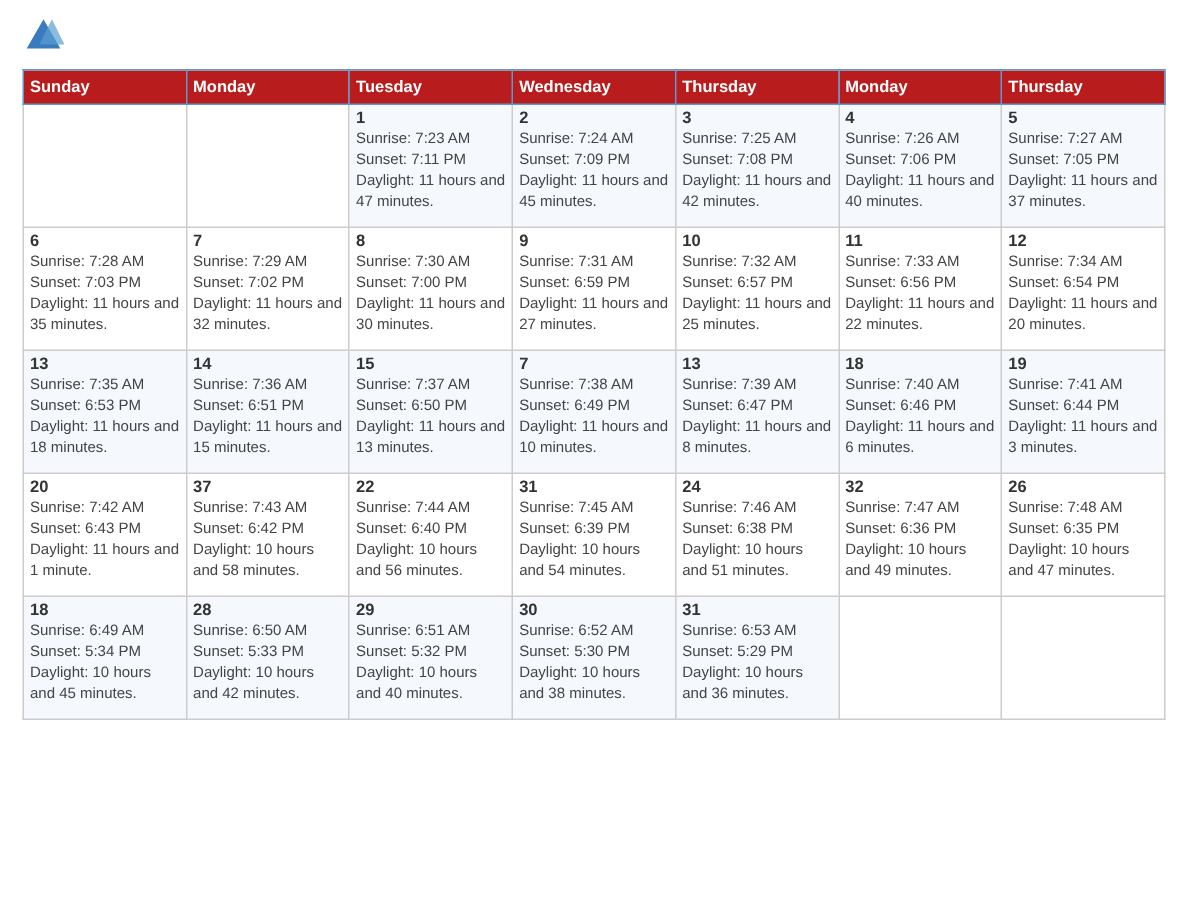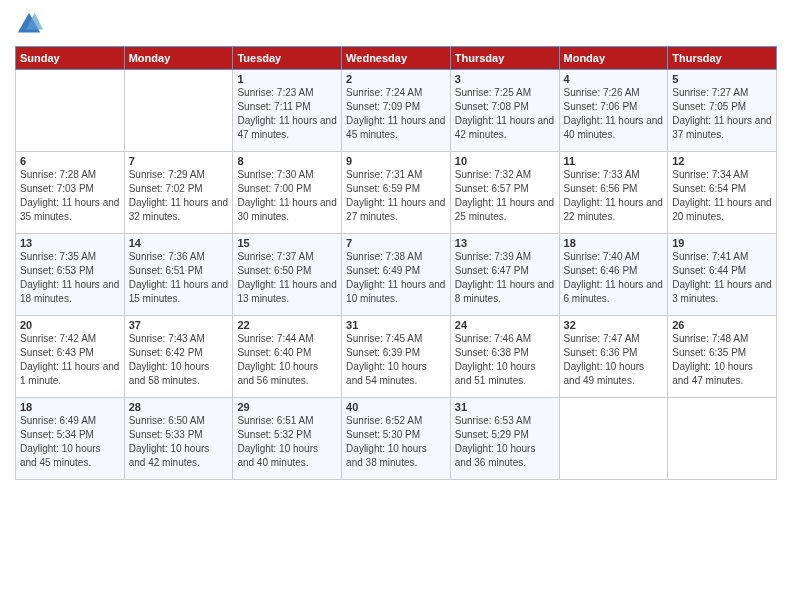--- a/index.html
+++ b/index.html
@@ -250,21 +250,21 @@
           </td>
           <td>
             <span class="day-number">28</span>
             <div class="day-info">Sunrise: 6:50 AM<br>Sunset: 5:33 PM<br>Daylight: 10 hours and 42 minutes.</div>
           </td>
           <td>
             <span class="day-number">29</span>
             <div class="day-info">Sunrise: 6:51 AM<br>Sunset: 5:32 PM<br>Daylight: 10 hours and 40 minutes.</div>
           </td>
           <td>
-            <span class="day-number">40</span>
+            <span class="day-number">30</span>
             <div class="day-info">Sunrise: 6:52 AM<br>Sunset: 5:30 PM<br>Daylight: 10 hours and 38 minutes.</div>
           </td>
           <td>
             <span class="day-number">31</span>
             <div class="day-info">Sunrise: 6:53 AM<br>Sunset: 5:29 PM<br>Daylight: 10 hours and 36 minutes.</div>
           </td>
           <td class="empty-cell"></td>
           <td class="empty-cell"></td>
         </tr>
       </tbody>

